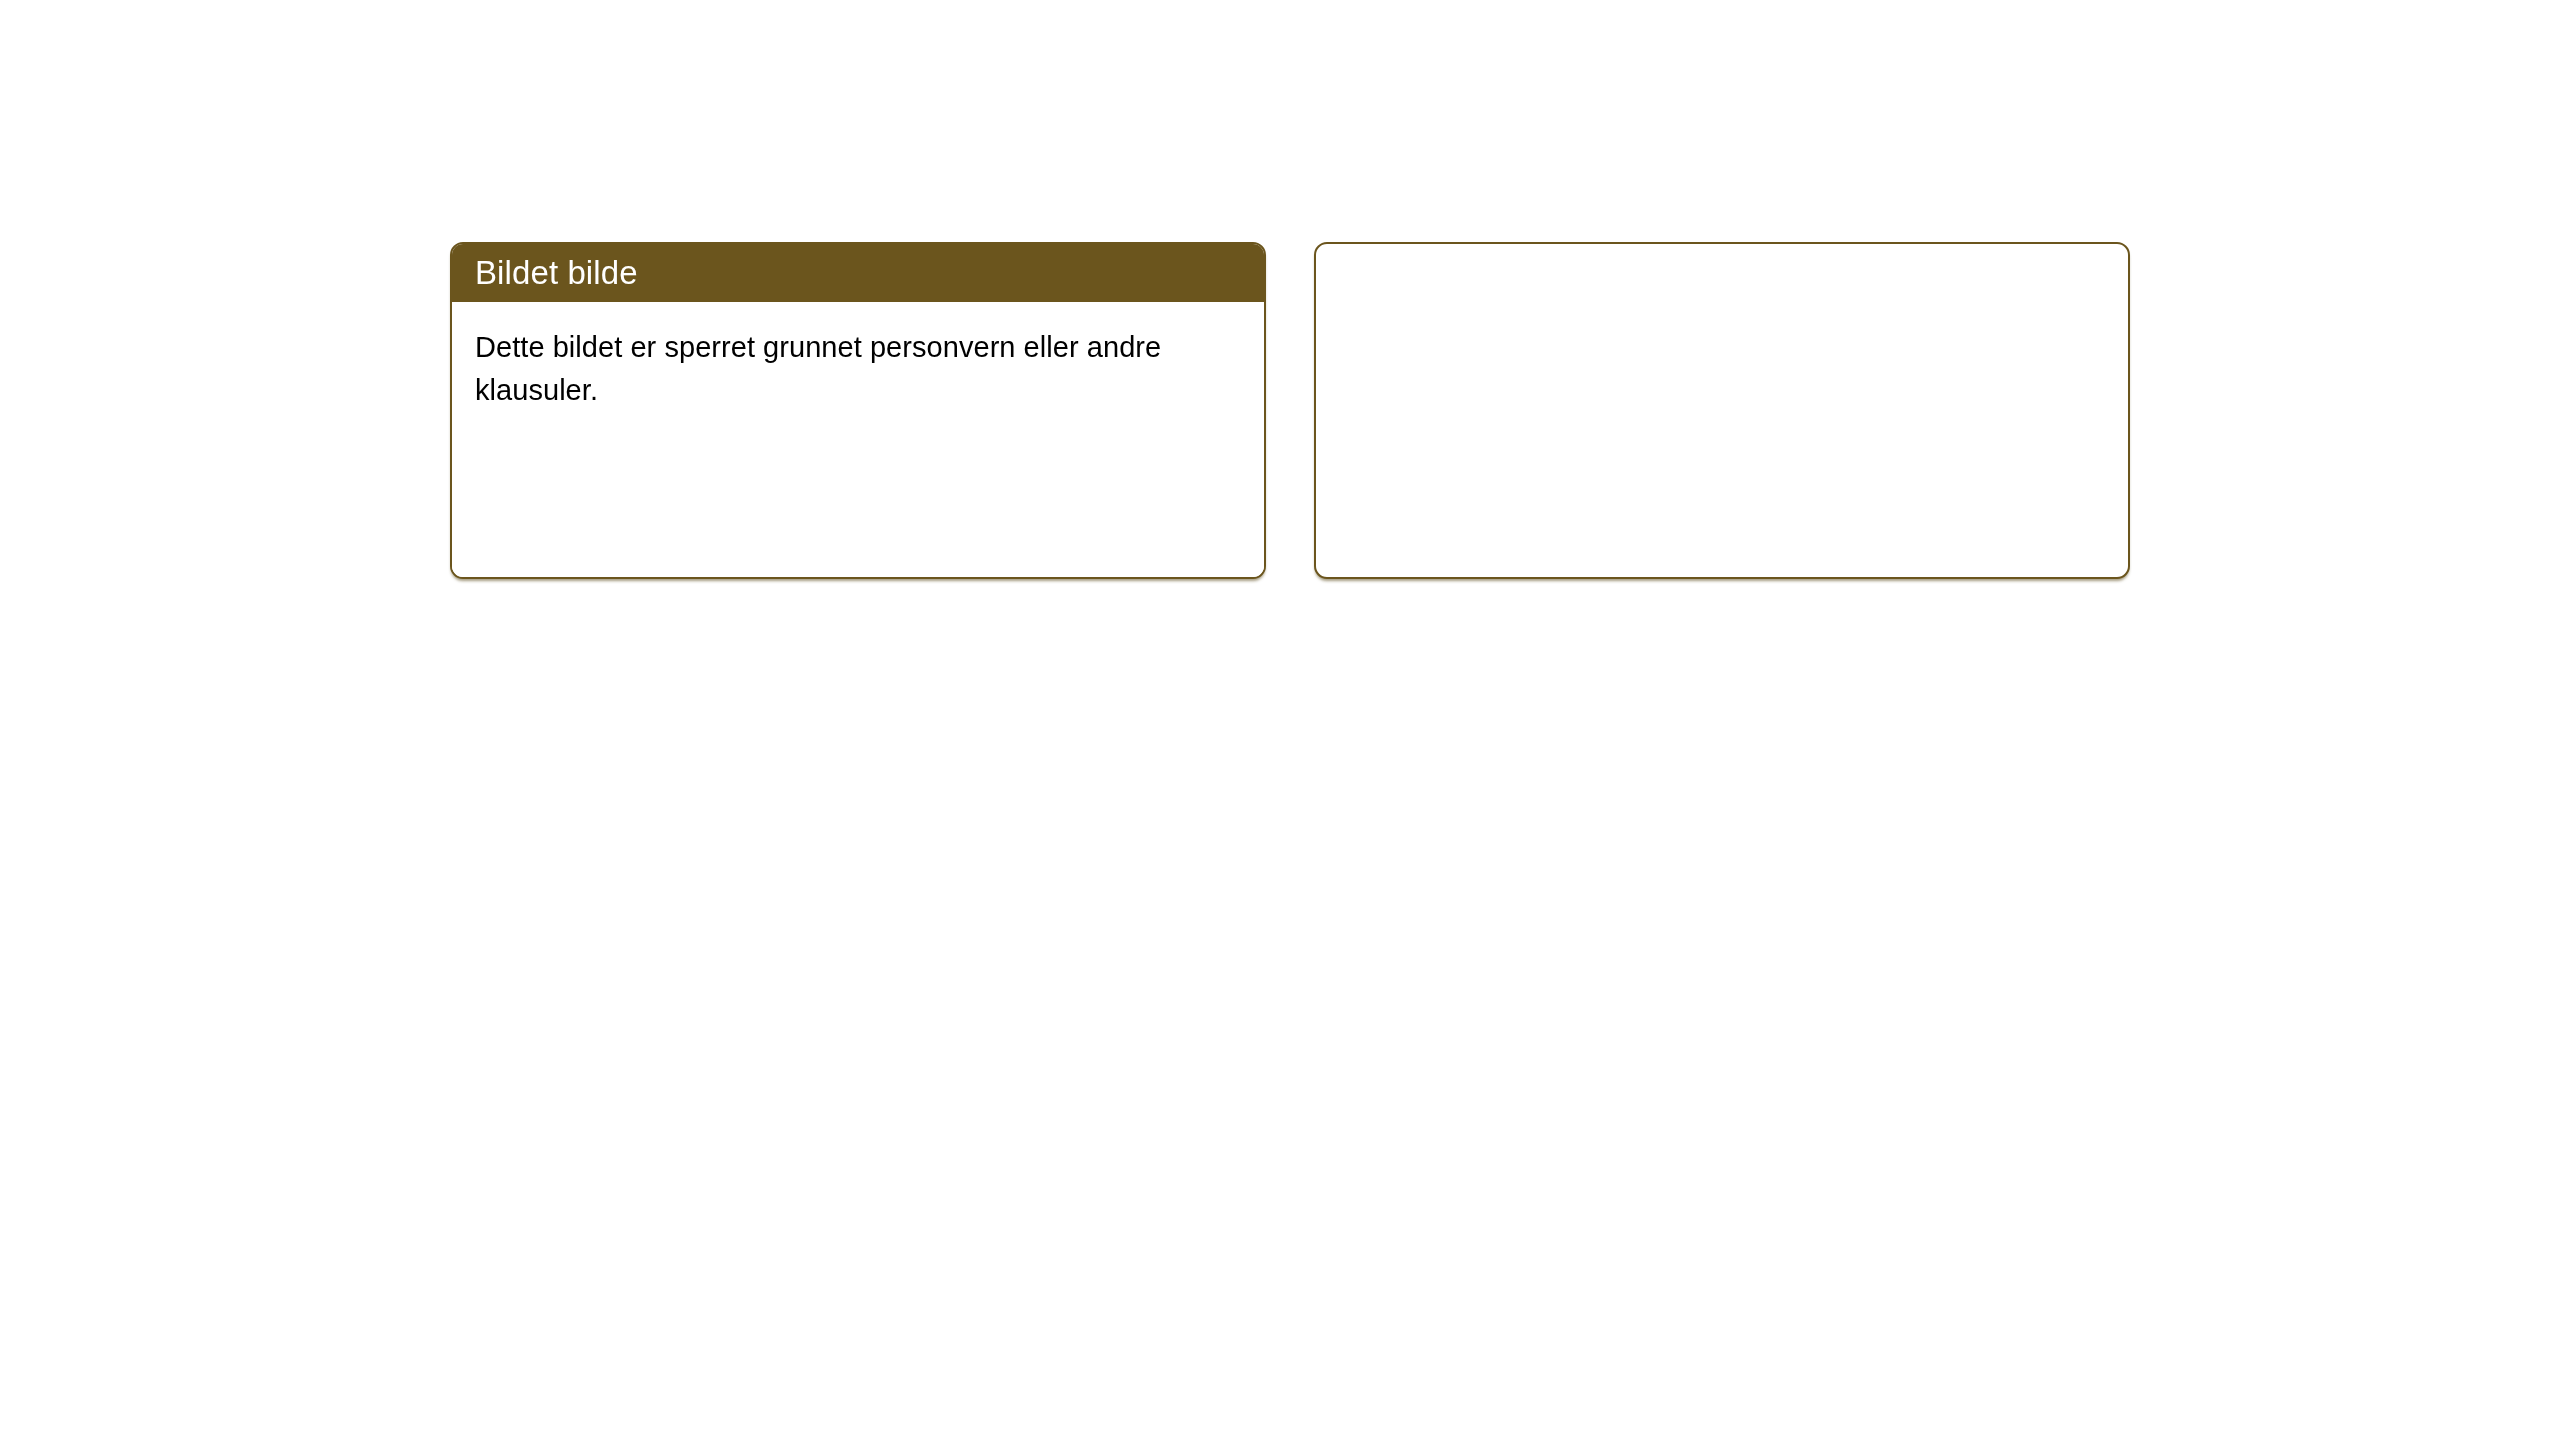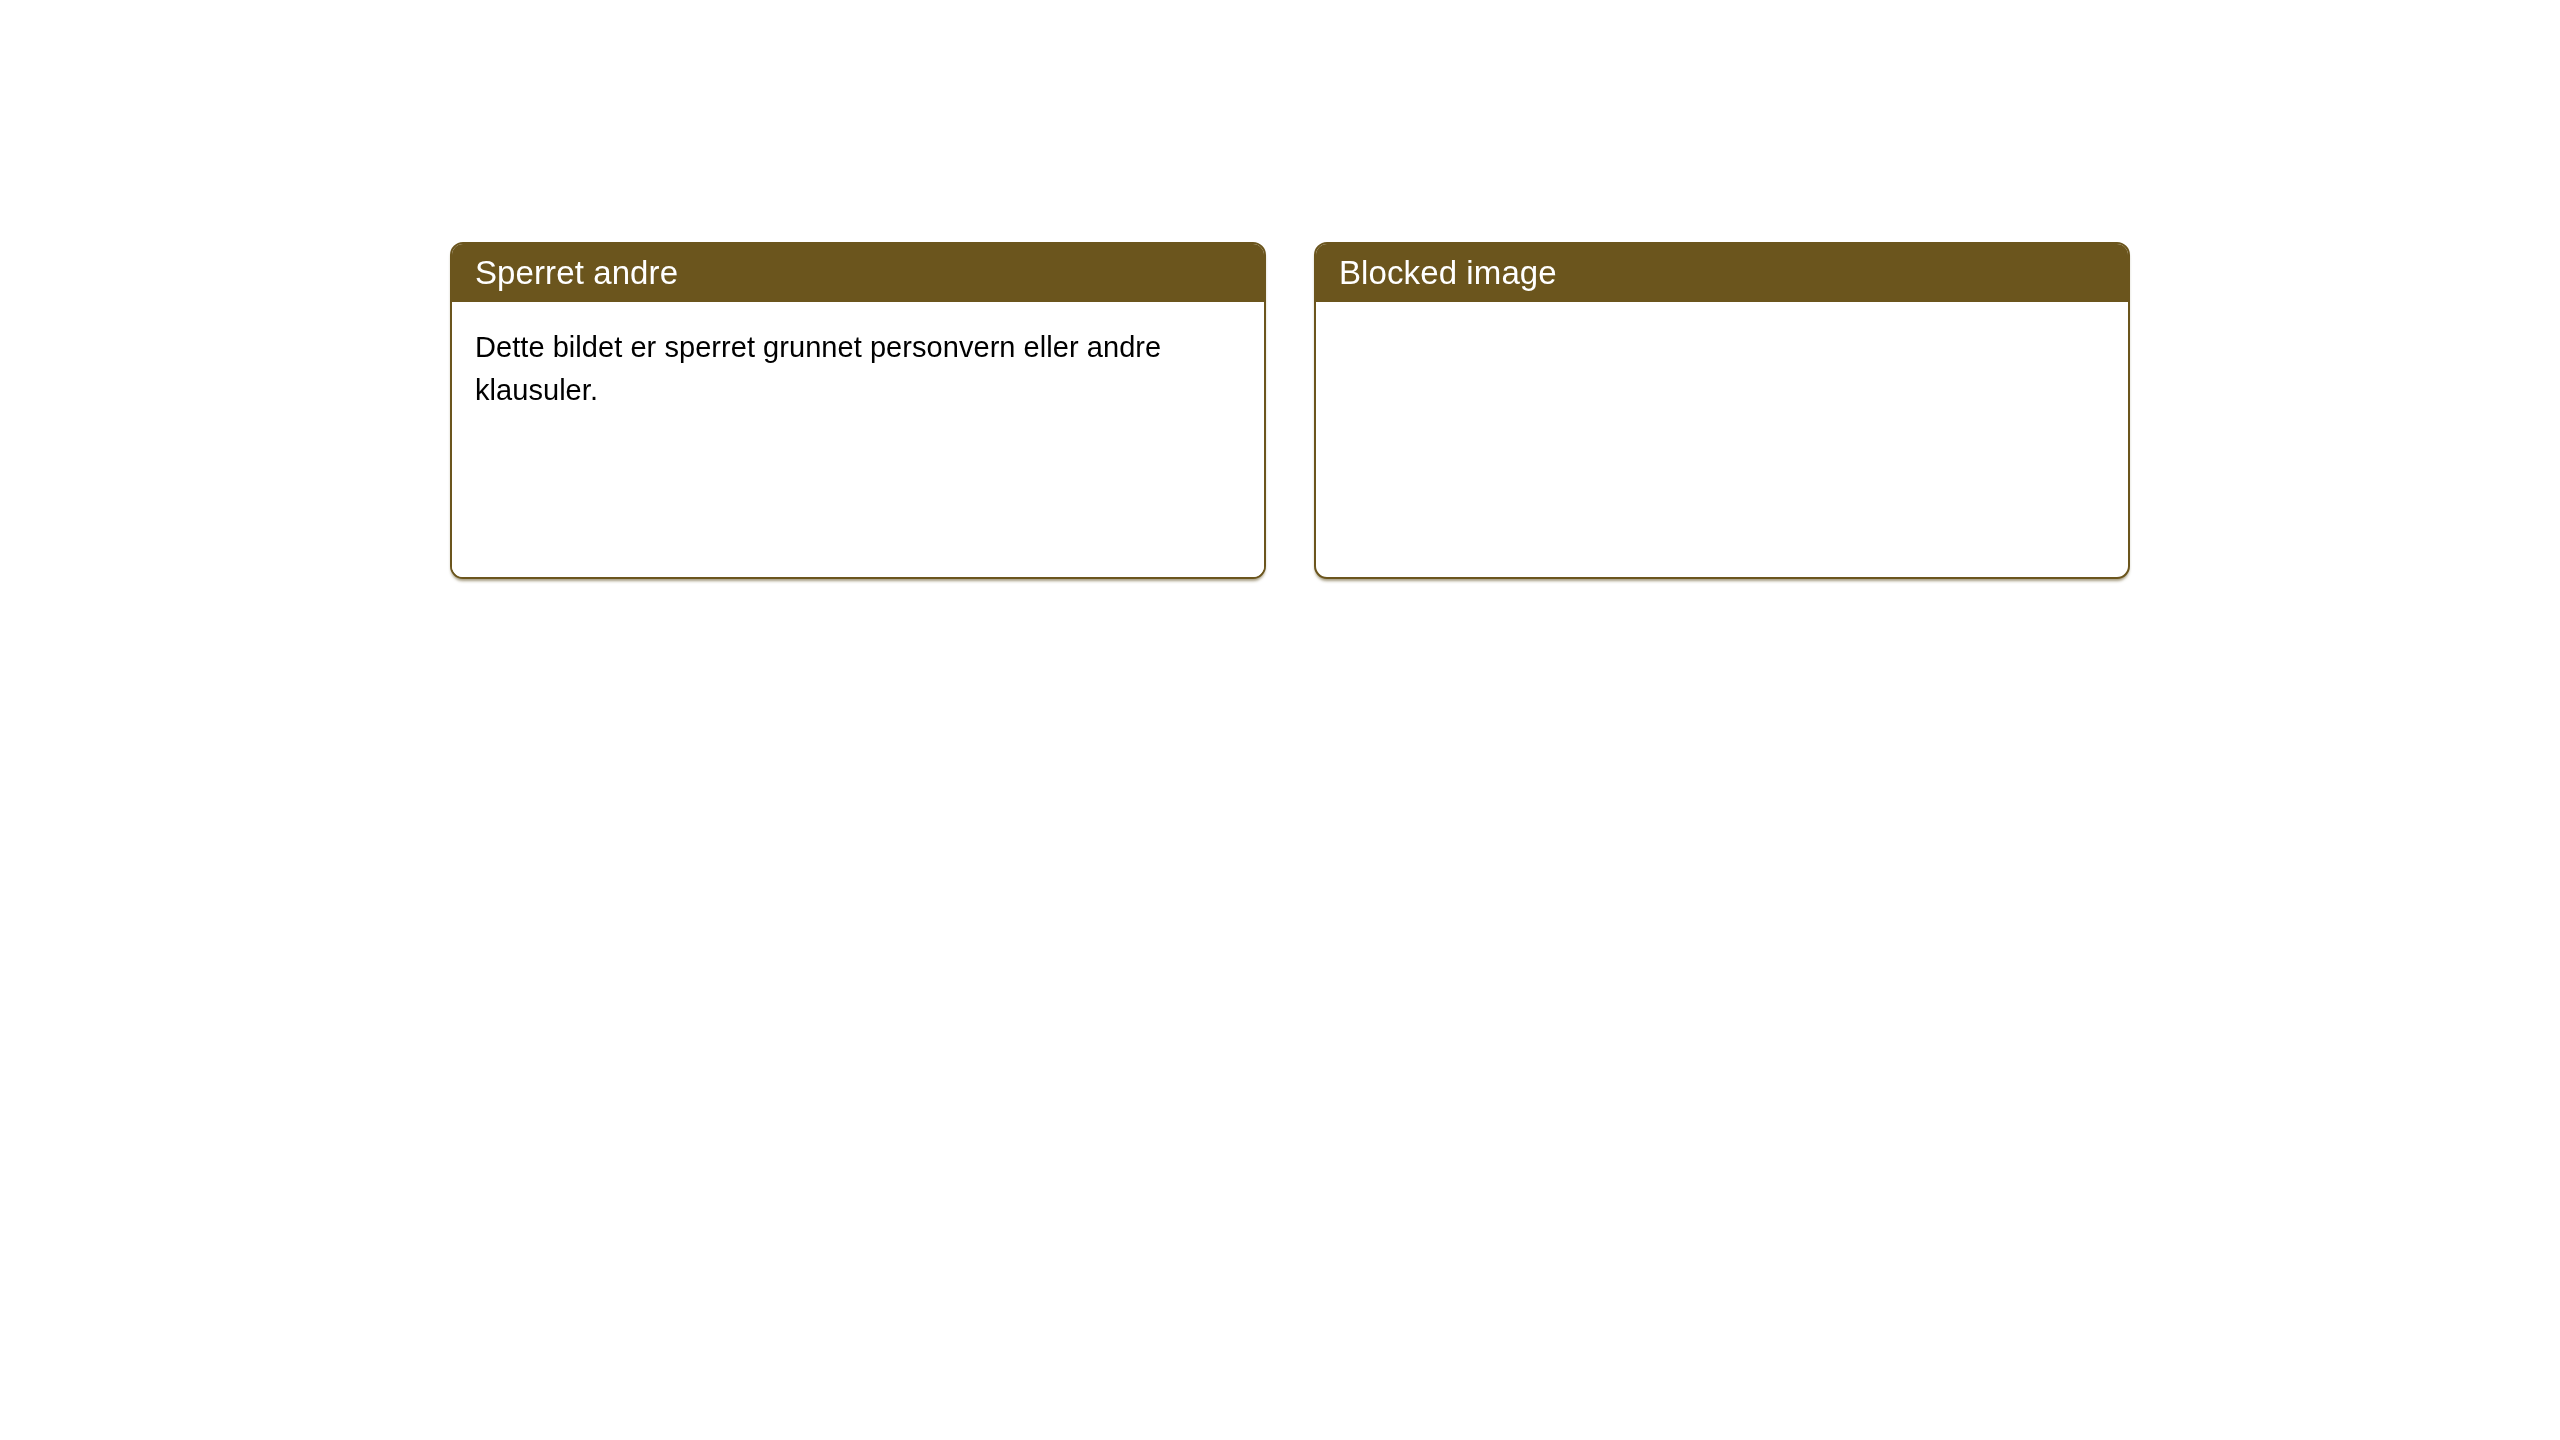--- a/index.html
+++ b/index.html
@@ -85,28 +85,25 @@
 </style>
 </head>
 <body>
 
 <div class="page">
 
   <div class="cards-row">
 
     <div class="notice-card">
       <div class="card-header">
-        <span class="card-title">Sperret andre</span>
+        <span class="card-title">Bildet bilde</span>
       </div>
       <div class="card-body">
         <p class="body-paragraph">Dette bildet er sperret grunnet personvern eller andre klausuler.</p>
         <div class="paragraph-gap"></div>
       </div>
     </div>
 
     <div class="notice-card">
-      <div class="card-header">
-        <span class="card-title">Blocked image</span>
-      </div>
     </div>
 
   </div>
 </div>
 
 </body></html>

